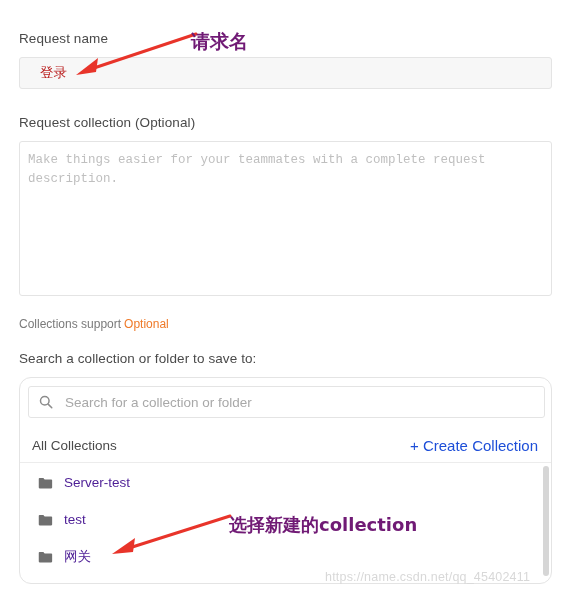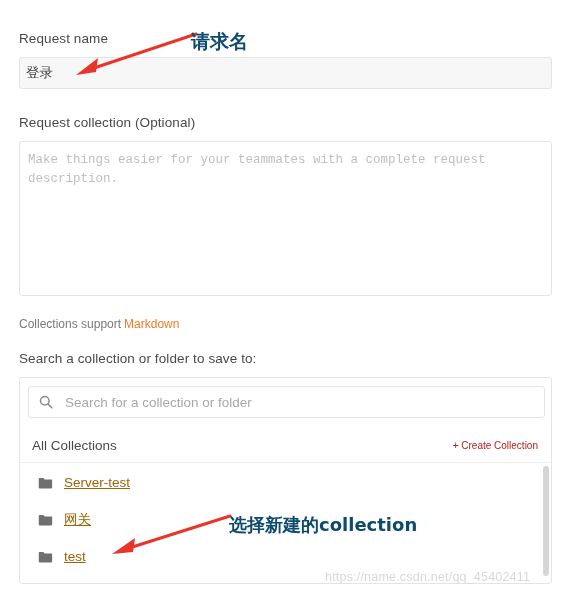--- a/index.html
+++ b/index.html
@@ -38,22 +38,22 @@
     left: 19px;
     top: 57px;
     width: 533px;
     height: 32px;
     box-sizing: border-box;
     background: #f7f7f7;
     border: 1px solid #e4e4e4;
     border-radius: 3px;
     font-family: "Liberation Sans", sans-serif;
     font-size: 13.5px;
-    color: #404040;
-    padding: 0 6px;
+    color: #b91c1c;
+    padding: 0 20px;
     outline: none;
   }
 
   
   .desc-box {
     position: absolute;
     left: 19px;
     top: 141px;
     width: 533px;
     height: 155px;
@@ -86,21 +86,21 @@
 
   
   .picker {
     position: absolute;
     left: 19px;
     top: 377px;
     width: 533px;
     height: 207px;
     box-sizing: border-box;
     border: 1px solid #e4e4e4;
-    border-radius: 3px;
+    border-radius: 12px;
     background: #fff;
     overflow: hidden;
   }
   .search-row {
     position: absolute;
     left: 8px;
     top: 8px;
     width: 517px;
     height: 32px;
     box-sizing: border-box;
@@ -143,22 +143,22 @@
     justify-content: space-between;
     padding: 0 13px 0 12px;
     box-sizing: border-box;
     gap: 44px;
   }
   .collections-title {
     font-size: 13.5px;
     color: #4a4a4a;
   }
   .create-collection {
-    font-size: 10px;
-    color: #b91c1c;
+    font-size: 15px;
+    color: #1d4ed8;
     cursor: pointer;
   }
 
   .tree {
     position: absolute;
     left: 0;
     top: 86px;
     right: 0;
     bottom: 0;
     overflow: hidden;
@@ -173,39 +173,38 @@
   }
   .folder-icon {
     width: 15px;
     height: 12px;
     margin-right: 11px;
     flex: 0 0 auto;
     display: inline-flex;
   }
   .tree-label {
     font-size: 13.5px;
-    color: #a16207;
-    text-decoration: underline;
+    color: #4c1d95;
   }
 
   
   .picker-scrollbar {
     position: absolute;
     right: 2px;
     top: 88px;
     width: 6px;
     height: 110px;
     background: #d6d6d6;
     border-radius: 3px;
   }
 
   
   .annot-text {
     position: absolute;
-    color: #0c4a6e;
+    color: #701a75;
     font-weight: bold;
     font-family: "DejaVu Sans", sans-serif;
   }
   #annot-1 { left: 191px; top: 29px; font-size: 19px; }
   #annot-2 { left: 229px; top: 513px; font-size: 18px; }
 
   .arrow-svg { position: absolute; }
   #arrow-1 { left: 72px; top: 30px; }
   #arrow-2 { left: 108px; top: 512px; }
 
@@ -224,21 +223,21 @@
 
 <div class="page">
 
   <div class="label" id="lbl-request-name">Request name</div>
   <input class="name-input" id="request-name-input" value="登录" style="">
 
   <div class="label" id="lbl-request-desc">Request collection (Optional)</div>
   <textarea class="desc-box" placeholder="Make things easier for your teammates with a complete request description." style=""></textarea>
 
   <div class="desc-support">
-    <span>Collections support</span><a class="md-link" href="#">Markdown</a>
+    <span>Collections support</span><a class="md-link" href="#">Optional</a>
   </div>
 
   <div class="label" id="lbl-select-collection">Search a collection or folder to save to:</div>
 
   <div class="picker">
 
     <div class="search-row">
       <span class="search-icon">
         <svg width="14" height="14" viewBox="0 0 16 16" fill="none" stroke="#8c8c8c" stroke-width="1.7">
           <circle cx="6.6" cy="6.6" r="4.9"></circle>
@@ -263,30 +262,30 @@
         </span>
         <span class="tree-label">Server-test</span>
       </div>
 
       <div class="tree-item">
         <span class="folder-icon">
           <svg width="15" height="12" viewBox="0 0 16 13" fill="#6f6f6f">
             <path d="M0.7 2.0c0-.5.4-.9.9-.9h4.1l1.4 1.5h7.2c.5 0 .9.4.9.9v8.0c0 .5-.4.9-.9.9H1.6c-.5 0-.9-.4-.9-.9V2.0z"></path>
           </svg>
         </span>
-        <span class="tree-label">网关</span>
+        <span class="tree-label">test</span>
       </div>
 
       <div class="tree-item">
         <span class="folder-icon">
           <svg width="15" height="12" viewBox="0 0 16 13" fill="#6f6f6f">
             <path d="M0.7 2.0c0-.5.4-.9.9-.9h4.1l1.4 1.5h7.2c.5 0 .9.4.9.9v8.0c0 .5-.4.9-.9.9H1.6c-.5 0-.9-.4-.9-.9V2.0z"></path>
           </svg>
         </span>
-        <span class="tree-label">test</span>
+        <span class="tree-label">网关</span>
       </div>
 
     </div>
 
     <div class="picker-scrollbar"></div>
   </div>
 
   <svg class="arrow-svg" id="arrow-1" width="130" height="48" viewBox="0 0 130 48">
     <path d="M124 4 L16 40" stroke="#e8342a" stroke-width="3" fill="none" stroke-linecap="round"></path>
     <path d="M4 45 L26 28 L24 42 Z" fill="#e8342a"></path>

